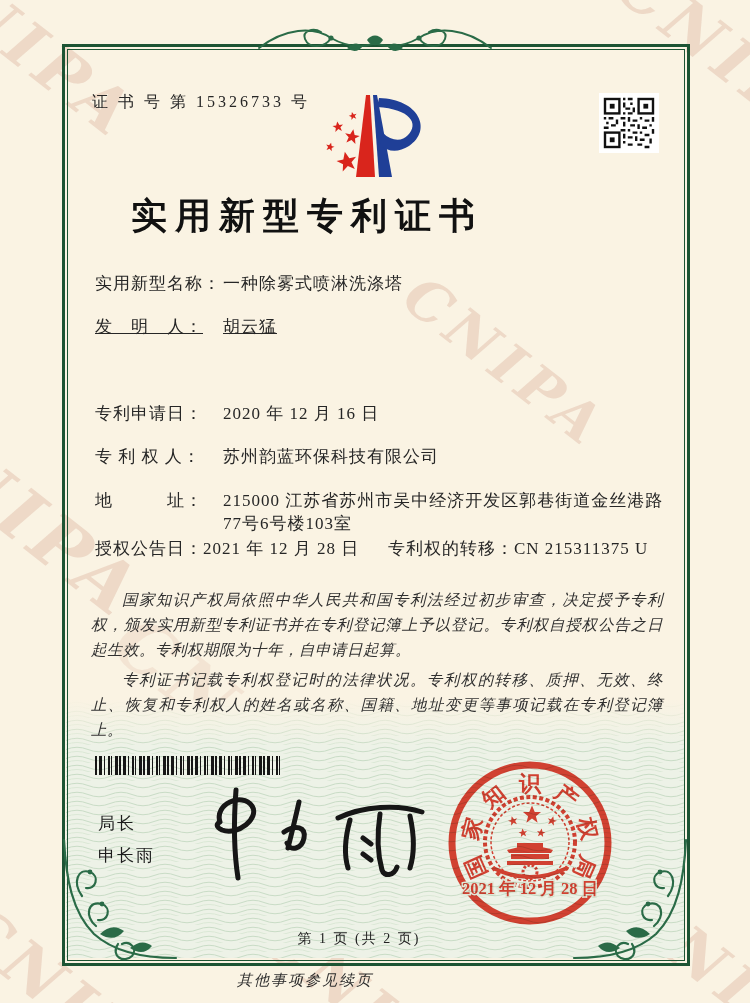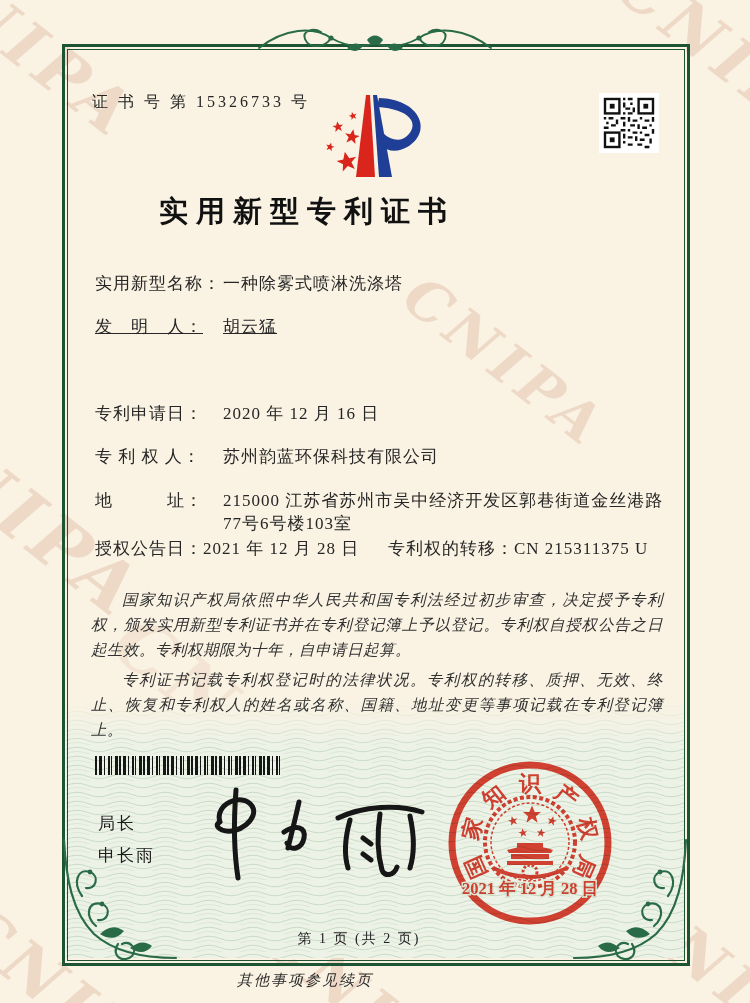--- a/index.html
+++ b/index.html
@@ -24,21 +24,21 @@
   .frame-inner{
     position:absolute; left:2px; top:2px; right:2px; bottom:2px;
     border:1px solid #1d5434;
   }
   .abs{position:absolute; z-index:2;}
   .cert-no{left:92px; top:92px; font-size:16px; letter-spacing:3px;}
   .qr{left:599px; top:93px;}
   .logo{left:305px; top:86px;}
   .title{
     left:0; top:192px; width:614px; text-align:center;
-    font-size:29px; font-weight:600; letter-spacing:8px; color:#111;
+    font-size:36px; font-weight:600; letter-spacing:8px; color:#111;
   }
   .field-row{left:95px; font-size:17px; letter-spacing:1px; display:flex;}
   .field-label{display:inline-block; width:128px; flex:0 0 128px; white-space:nowrap;}
   .field-value{white-space:pre-wrap;}
   .addr-value{width:458px;}
   .combo-label{font-size:17px; letter-spacing:1px;}
   .body-text{
     left:86px; top:582px; width:582px;
     font-size:15.5px; line-height:25px; font-style:italic; color:#303030;
     letter-spacing:.5px;

